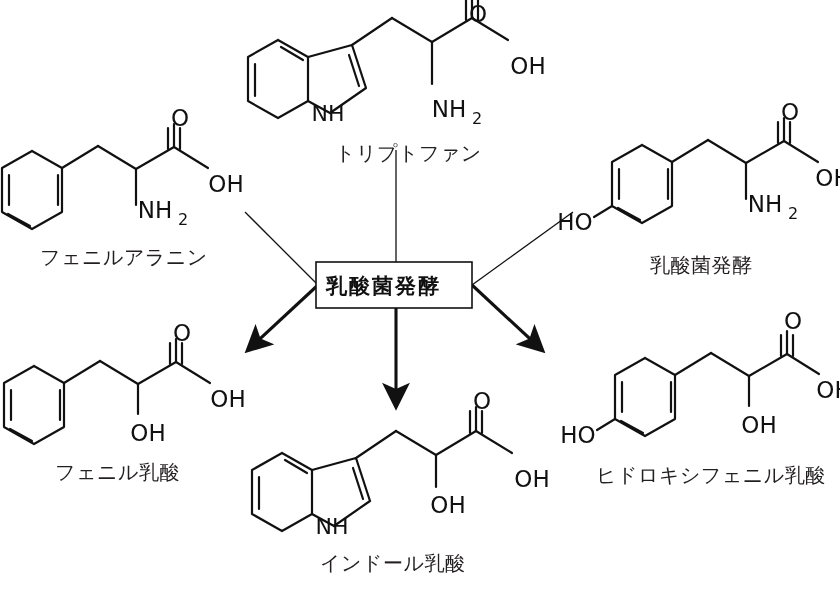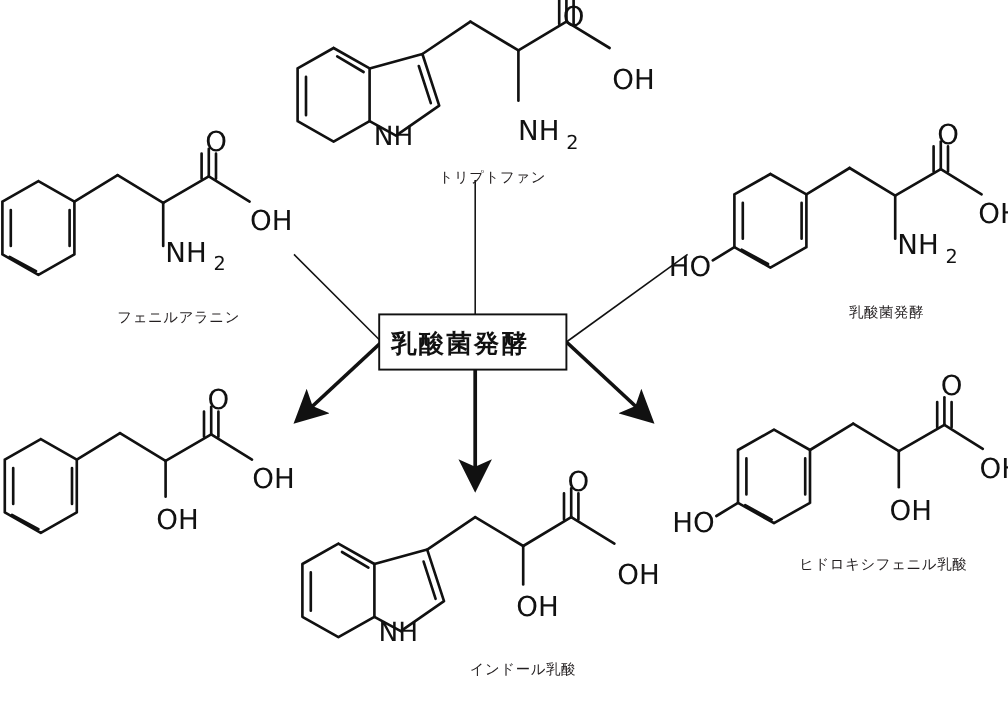--- a/index.html
+++ b/index.html
@@ -1,21 +1,21 @@
 <!DOCTYPE html>
 <html><head>
 <meta charset="utf-8">
 <style>
   html,body{margin:0;padding:0;background:#fff;}
   body{width:840px;height:589px;position:relative;overflow:hidden;
        font-family:"DejaVu Sans","Liberation Sans",sans-serif;}
   #stage{position:absolute;left:0;top:0;width:840px;height:589px;}
   svg{position:absolute;left:0;top:0;width:840px;height:589px;}
-  .cap{position:absolute;color:#231f20;font-size:12px;letter-spacing:.5px;
-       white-space:nowrap;text-align:right;}
+  .cap{position:absolute;color:#231f20;font-size:20px;letter-spacing:.5px;
+       white-space:nowrap;text-align:left;}
   .boxlabel{position:absolute;color:#111;font-size:21px;letter-spacing:2px;
             white-space:nowrap;}
 </style>
 </head>
 <body>
 
 <div id="stage">
 
 <svg viewBox="0 0 840 589">
   <defs>
@@ -141,22 +141,23 @@
     <line x1="472" y1="285" x2="542" y2="350"></line>
   </g>
 
   <rect x="316" y="262" width="156" height="46" fill="#fff" stroke="#111" stroke-width="1.6"></rect>
 </svg>
 
 <div class="boxlabel" style="left:326px;top:272px;font-weight:bold;">乳酸菌発酵</div>
 
 <div class="cap" style="left:335px;top:140px;width:120px;">トリプトファン</div>
 
-<div class="cap" style="left:40px;top:256px;width:160px;font-family:Liberation Serif, serif;">フェニルアラニン</div>
+<div class="cap" style="left:40px;top:244px;width:160px;font-family:Liberation Serif, serif;">フェニルアラニン</div>
 
 <div class="cap" style="left:650px;top:252px;width:120px;">乳酸菌発酵</div>
 
+<div class="cap" style="left:55px;top:459px;width:150px;">フェニル乳酸</div>
 
 <div class="cap" style="left:596px;top:462px;width:210px;">ヒドロキシフェニル乳酸</div>
 
 <div class="cap" style="left:320px;top:550px;width:160px;">インドール乳酸</div>
 
 </div>
 
 </body></html>

